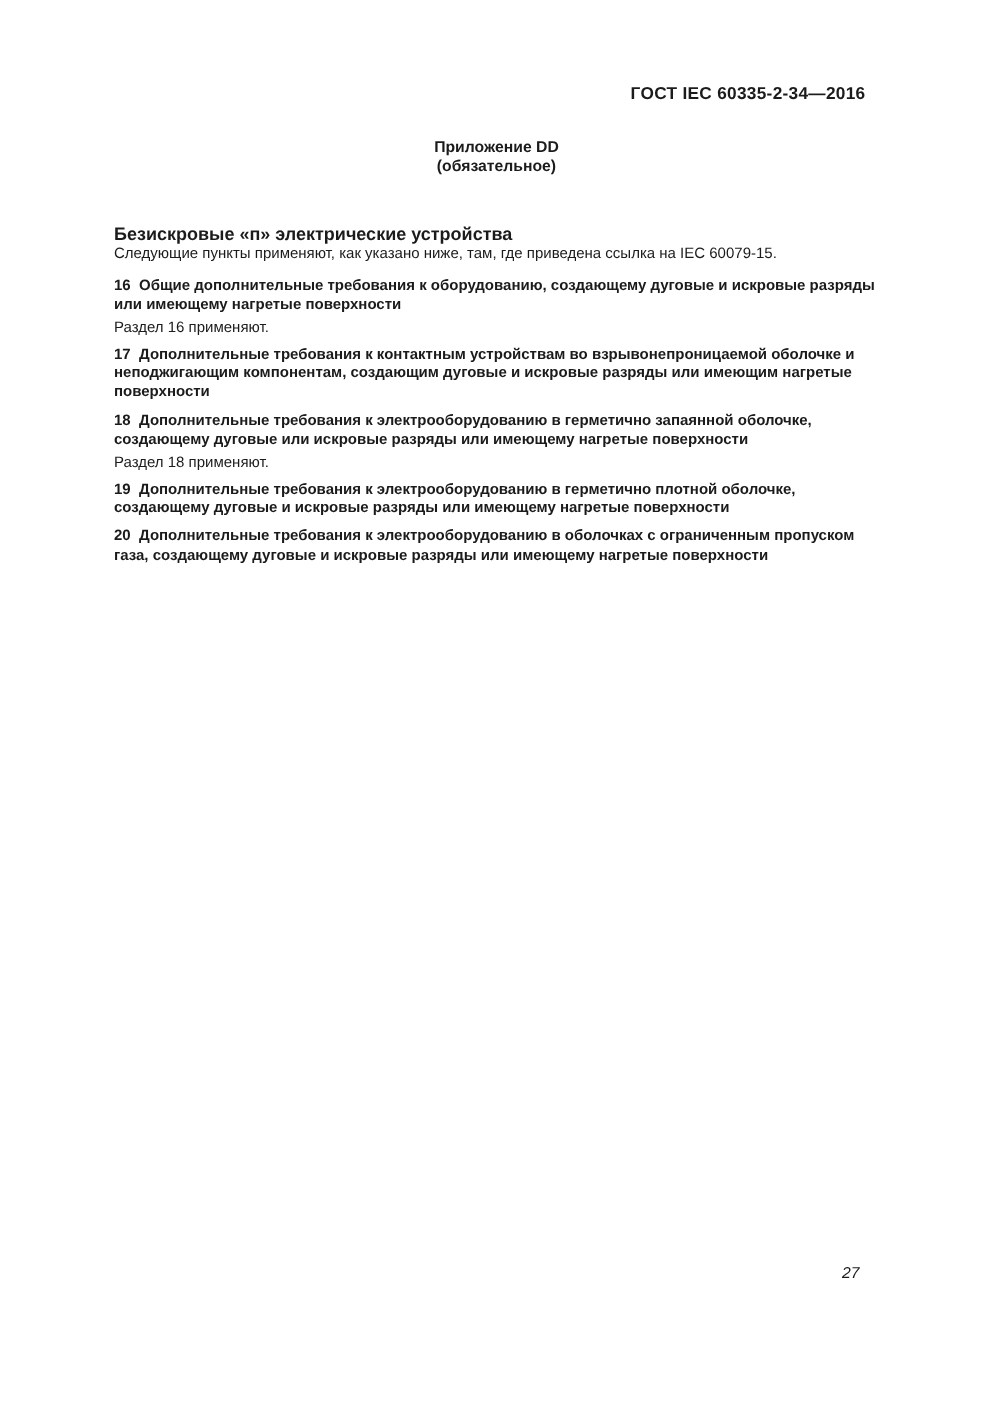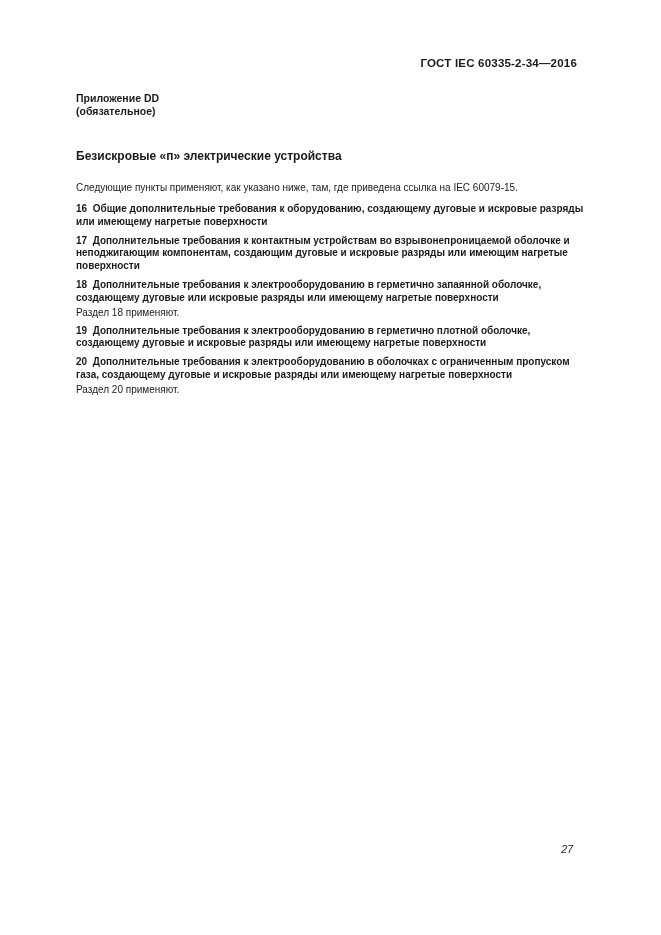--- a/index.html
+++ b/index.html
@@ -26,33 +26,34 @@
   }
   .content {
     position: absolute;
     left: 76px;
     top: 0;
     width: 510px;
   }
   .annex-label,
   .annex-type {
     margin: 0;
+    text-align: center;
     font-weight: 700;
     font-size: 10.5px;
     line-height: 13px;
   }
   .annex-label { margin-top: 92px; }
   .doc-title {
     margin: 31px 0 0 0;
     font-weight: 700;
     font-size: 12px;
     line-height: 14px;
   }
   .intro {
-    margin: 18px 0 0 0;
+    margin: 0 0 0 0;
     font-size: 10px;
     line-height: 13px;
   }
   .sec-heading {
     margin: 6px 0 0 0;
     font-weight: 700;
     font-size: 10px;
     line-height: 12.8px;
     white-space: pre;
   }
@@ -82,33 +83,33 @@
     <p class="annex-label">Приложение DD</p>
 
     <p class="annex-type">(обязательное)</p>
 
     <h1 class="doc-title">Безискровые «п» электрические устройства</h1>
 
     <p class="intro">Следующие пункты применяют, как указано ниже, там, где приведена ссылка на IEC 60079-15.</p>
 
     <p class="sec-heading first">16  Общие дополнительные требования к оборудованию, создающему дуговые и искровые разряды
 или имеющему нагретые поверхности</p>
+    <p class="sec-body">Раздел 16 применяют.</p>
 
     <p class="sec-heading">17  Дополнительные требования к контактным устройствам во взрывонепроницаемой оболочке и
 неподжигающим компонентам, создающим дуговые и искровые разряды или имеющим нагретые
 поверхности</p>
 
     <p class="sec-heading">18  Дополнительные требования к электрооборудованию в герметично запаянной оболочке,
 создающему дуговые или искровые разряды или имеющему нагретые поверхности</p>
     <p class="sec-body">Раздел 18 применяют.</p>
 
     <p class="sec-heading">19  Дополнительные требования к электрооборудованию в герметично плотной оболочке,
 создающему дуговые и искровые разряды или имеющему нагретые поверхности</p>
 
     <p class="sec-heading">20  Дополнительные требования к электрооборудованию в оболочках с ограниченным пропуском
 газа, создающему дуговые и искровые разряды или имеющему нагретые поверхности</p>
-    <p class="sec-body">Раздел 20 применяют.</p>
 
   </div>
 
   <div class="page-number">27</div>
 
 </div>
 
 </body></html>

